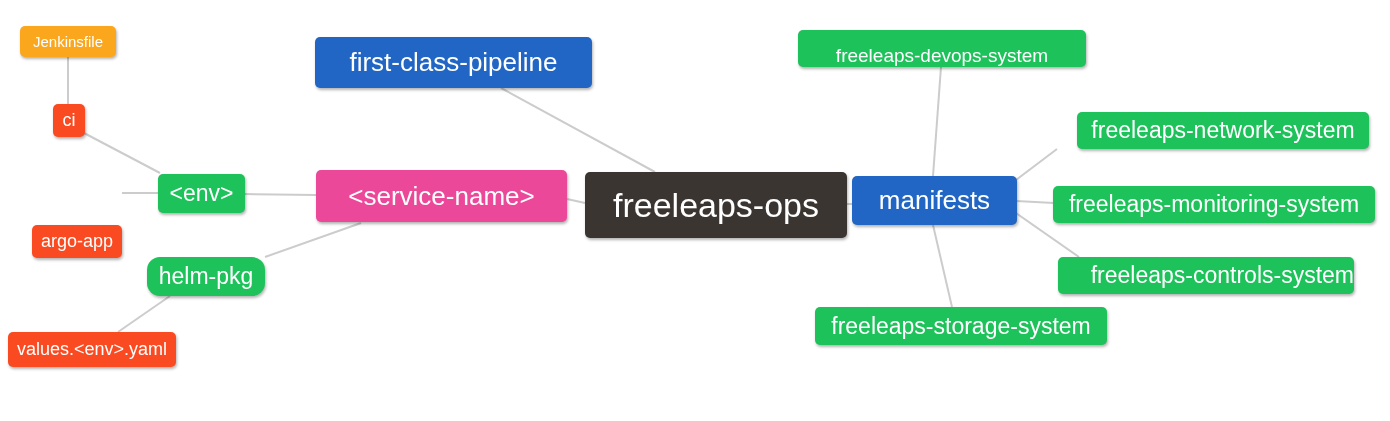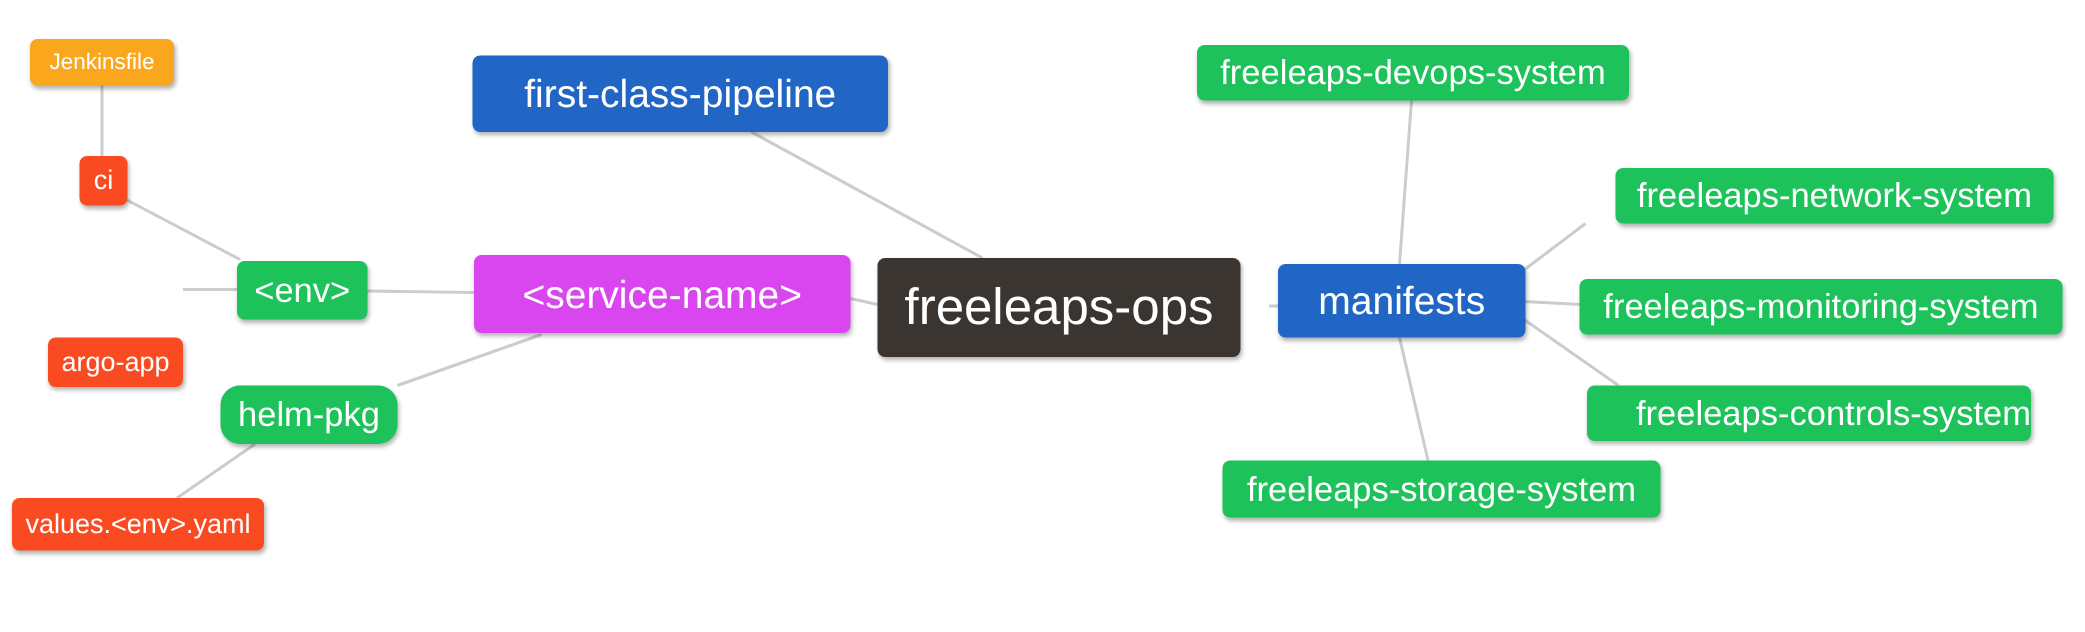--- a/index.html
+++ b/index.html
@@ -48,39 +48,39 @@
       <line x1="567" y1="199" x2="585" y2="203" stroke="#cccccc"></line>
       <line x1="361" y1="223" x2="265" y2="257" stroke="#cccccc"></line>
       <line x1="170" y1="296" x2="118" y2="332" stroke="#cccccc"></line>
       <line x1="846" y1="204" x2="856" y2="204" stroke="#cccccc"></line>
       <line x1="933" y1="176" x2="941" y2="67" stroke="#cccccc"></line>
       <line x1="1016" y1="180" x2="1057" y2="149" stroke="#cccccc"></line>
       <line x1="1016" y1="201" x2="1054" y2="203" stroke="#cccccc"></line>
       <line x1="1016" y1="213" x2="1079" y2="257" stroke="#cccccc"></line>
       <line x1="933" y1="225" x2="952" y2="307" stroke="#cccccc"></line>
     </svg>
-<div class="node" style="left: 585px; top: 172px; width: 242px; height: 66px; background: rgb(58, 53, 49); font-size: 34px;">
+<div class="node" style="left: 585px; top: 172px; width: 262px; height: 66px; background: rgb(58, 53, 49); font-size: 34px;">
       <span>freeleaps-ops</span>
     </div>
     <div class="node" style="left: 315px; top: 37px; width: 277px; height: 51px; background: rgb(33, 102, 196); font-size: 26px;">
       <span>first-class-pipeline</span>
     </div>
-    <div class="node" style="left: 316px; top: 170px; width: 251px; height: 52px; background: #d946ef; font-size: 26px; text-align: center;">
+    <div class="node" style="left: 316px; top: 170px; width: 251px; height: 52px; background: #ec4899; font-size: 26px; text-align: center;">
       <span>&lt;service-name&gt;</span>
     </div>
     <div class="node" style="left: 852px; top: 176px; width: 165px; height: 49px; background: rgb(33, 102, 196); font-size: 26px; text-align: right;">
       <span>manifests</span>
     </div>
     <div class="node" style="left: 158px; top: 174px; width: 87px; height: 39px; background: rgb(29, 194, 90); font-size: 23px;">
       <span>&lt;env&gt;</span>
     </div>
     <div class="node" style="left: 147px; top: 257px; width: 118px; height: 39px; background: rgb(29, 194, 90); font-size: 23px; border-radius: 13px;">
       <span>helm-pkg</span>
     </div>
-    <div class="node" style="left: 798px; top: 30px; width: 288px; height: 37px; background: rgb(29, 194, 90); font-size: 23px;">
+    <div class="node" style="left: 798px; top: 30px; width: 288px; height: 37px; background: rgb(29, 194, 90); font-size: 19px; align-items: flex-end;">
       <span>freeleaps-devops-system</span>
     </div>
     <div class="node" style="left: 1055px; top: 112px; width: 292px; height: 37px; background: rgb(29, 194, 90); font-size: 23px; margin-left: 22px;">
       <span>freeleaps-network-system</span>
     </div>
     <div class="node" style="left: 1053px; top: 186px; width: 322px; height: 37px; background: rgb(29, 194, 90); font-size: 23px;">
       <span>freeleaps-monitoring-system</span>
     </div>
     <div class="node" style="left: 1058px; top: 257px; width: 296px; height: 37px; background: rgb(29, 194, 90); font-size: 23px; justify-content: flex-end;">
       <span>freeleaps-controls-system</span>

